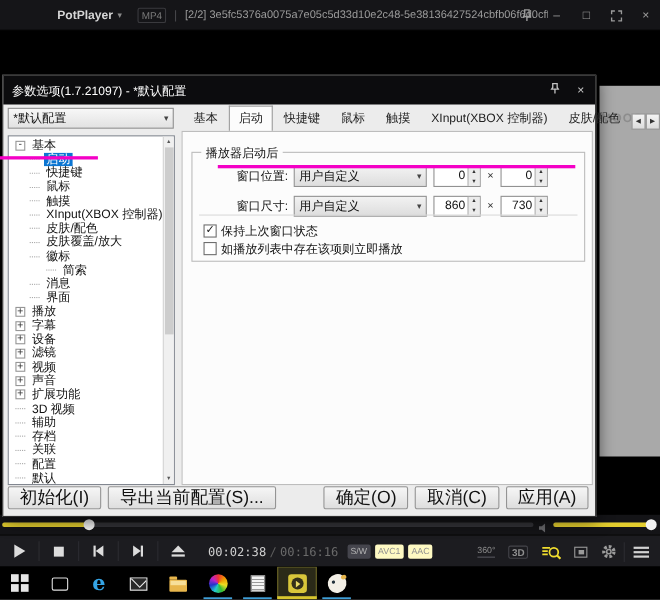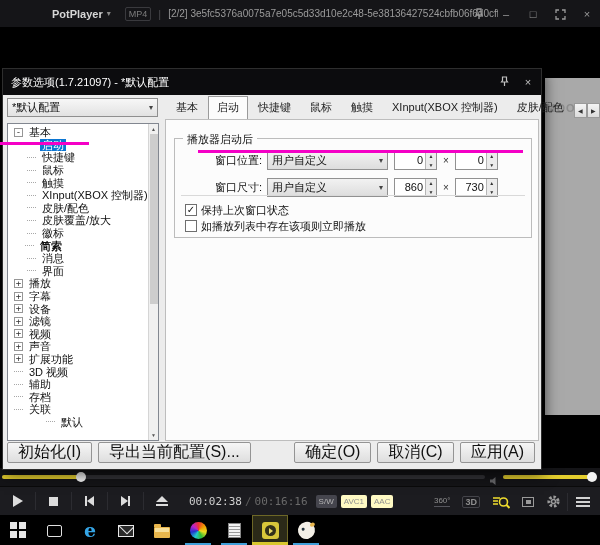--- a/index.html
+++ b/index.html
@@ -236,21 +236,21 @@
             <span class="tlabel">皮肤/配色</span>
           </div>
           <div class="tree-row" style="padding-left: 19px;">
             <span class="leafdash"></span>
             <span class="tlabel">皮肤覆盖/放大</span>
           </div>
           <div class="tree-row" style="padding-left: 19px;">
             <span class="leafdash"></span>
             <span class="tlabel">徽标</span>
           </div>
-          <div class="tree-row" style="padding-left: 17px; font-weight: bold;">
+          <div class="tree-row" style="padding-left: 34px;">
             <span class="leafdash"></span>
             <span class="tlabel">简索</span>
           </div>
           <div class="tree-row" style="padding-left: 19px;">
             <span class="leafdash"></span>
             <span class="tlabel">消息</span>
           </div>
           <div class="tree-row" style="padding-left: 19px;">
             <span class="leafdash"></span>
             <span class="tlabel">界面</span>
@@ -292,21 +292,25 @@
             <span class="tlabel">辅助</span>
           </div>
           <div class="tree-row" style="padding-left: 6px;">
             <span class="leafdash"></span>
             <span class="tlabel">存档</span>
           </div>
           <div class="tree-row" style="padding-left: 6px;">
             <span class="leafdash"></span>
             <span class="tlabel">关联</span>
           </div>
-          <div class="tree-row" style="padding-left: 6px; margin-left: 32px;">
+          <div class="tree-row" style="padding-left: 6px;">
+            <span class="leafdash"></span>
+            <span class="tlabel">配置</span>
+          </div>
+          <div class="tree-row" style="padding-left: 6px;">
             <span class="leafdash"></span>
             <span class="tlabel">默认</span>
           </div>
         </div>
       <div class="treescroll">
         <div class="sa">▲</div>
         <div class="thumb"></div>
         <div class="sa bottom">▼</div>
       </div>
     </div>

